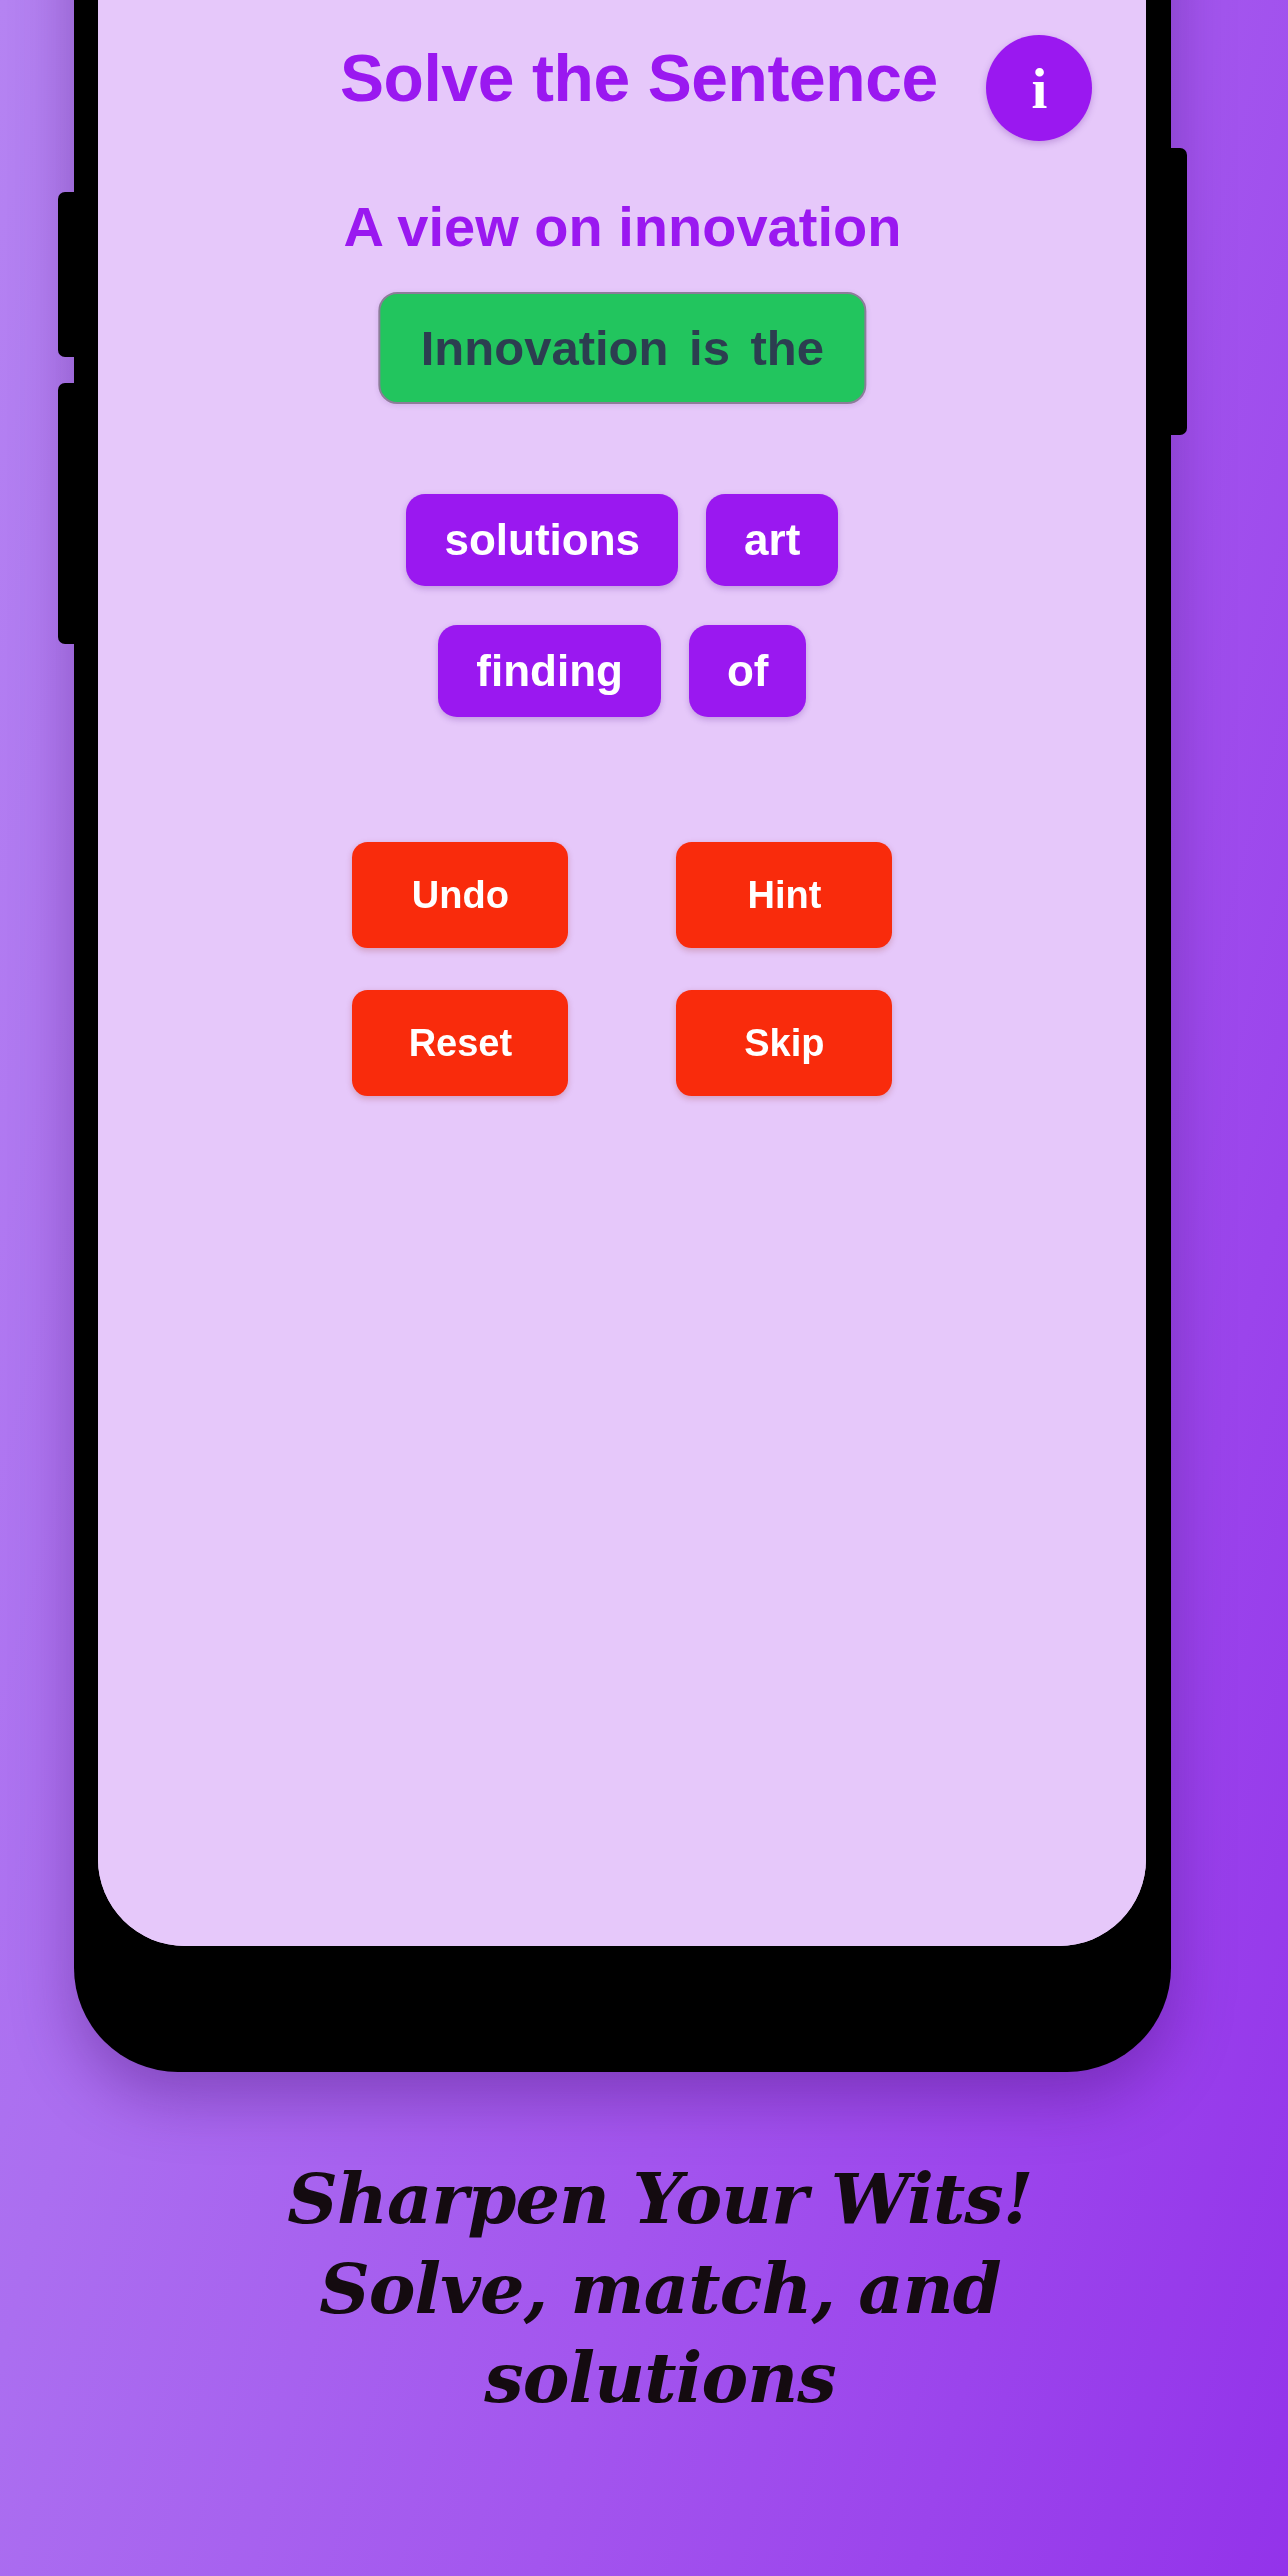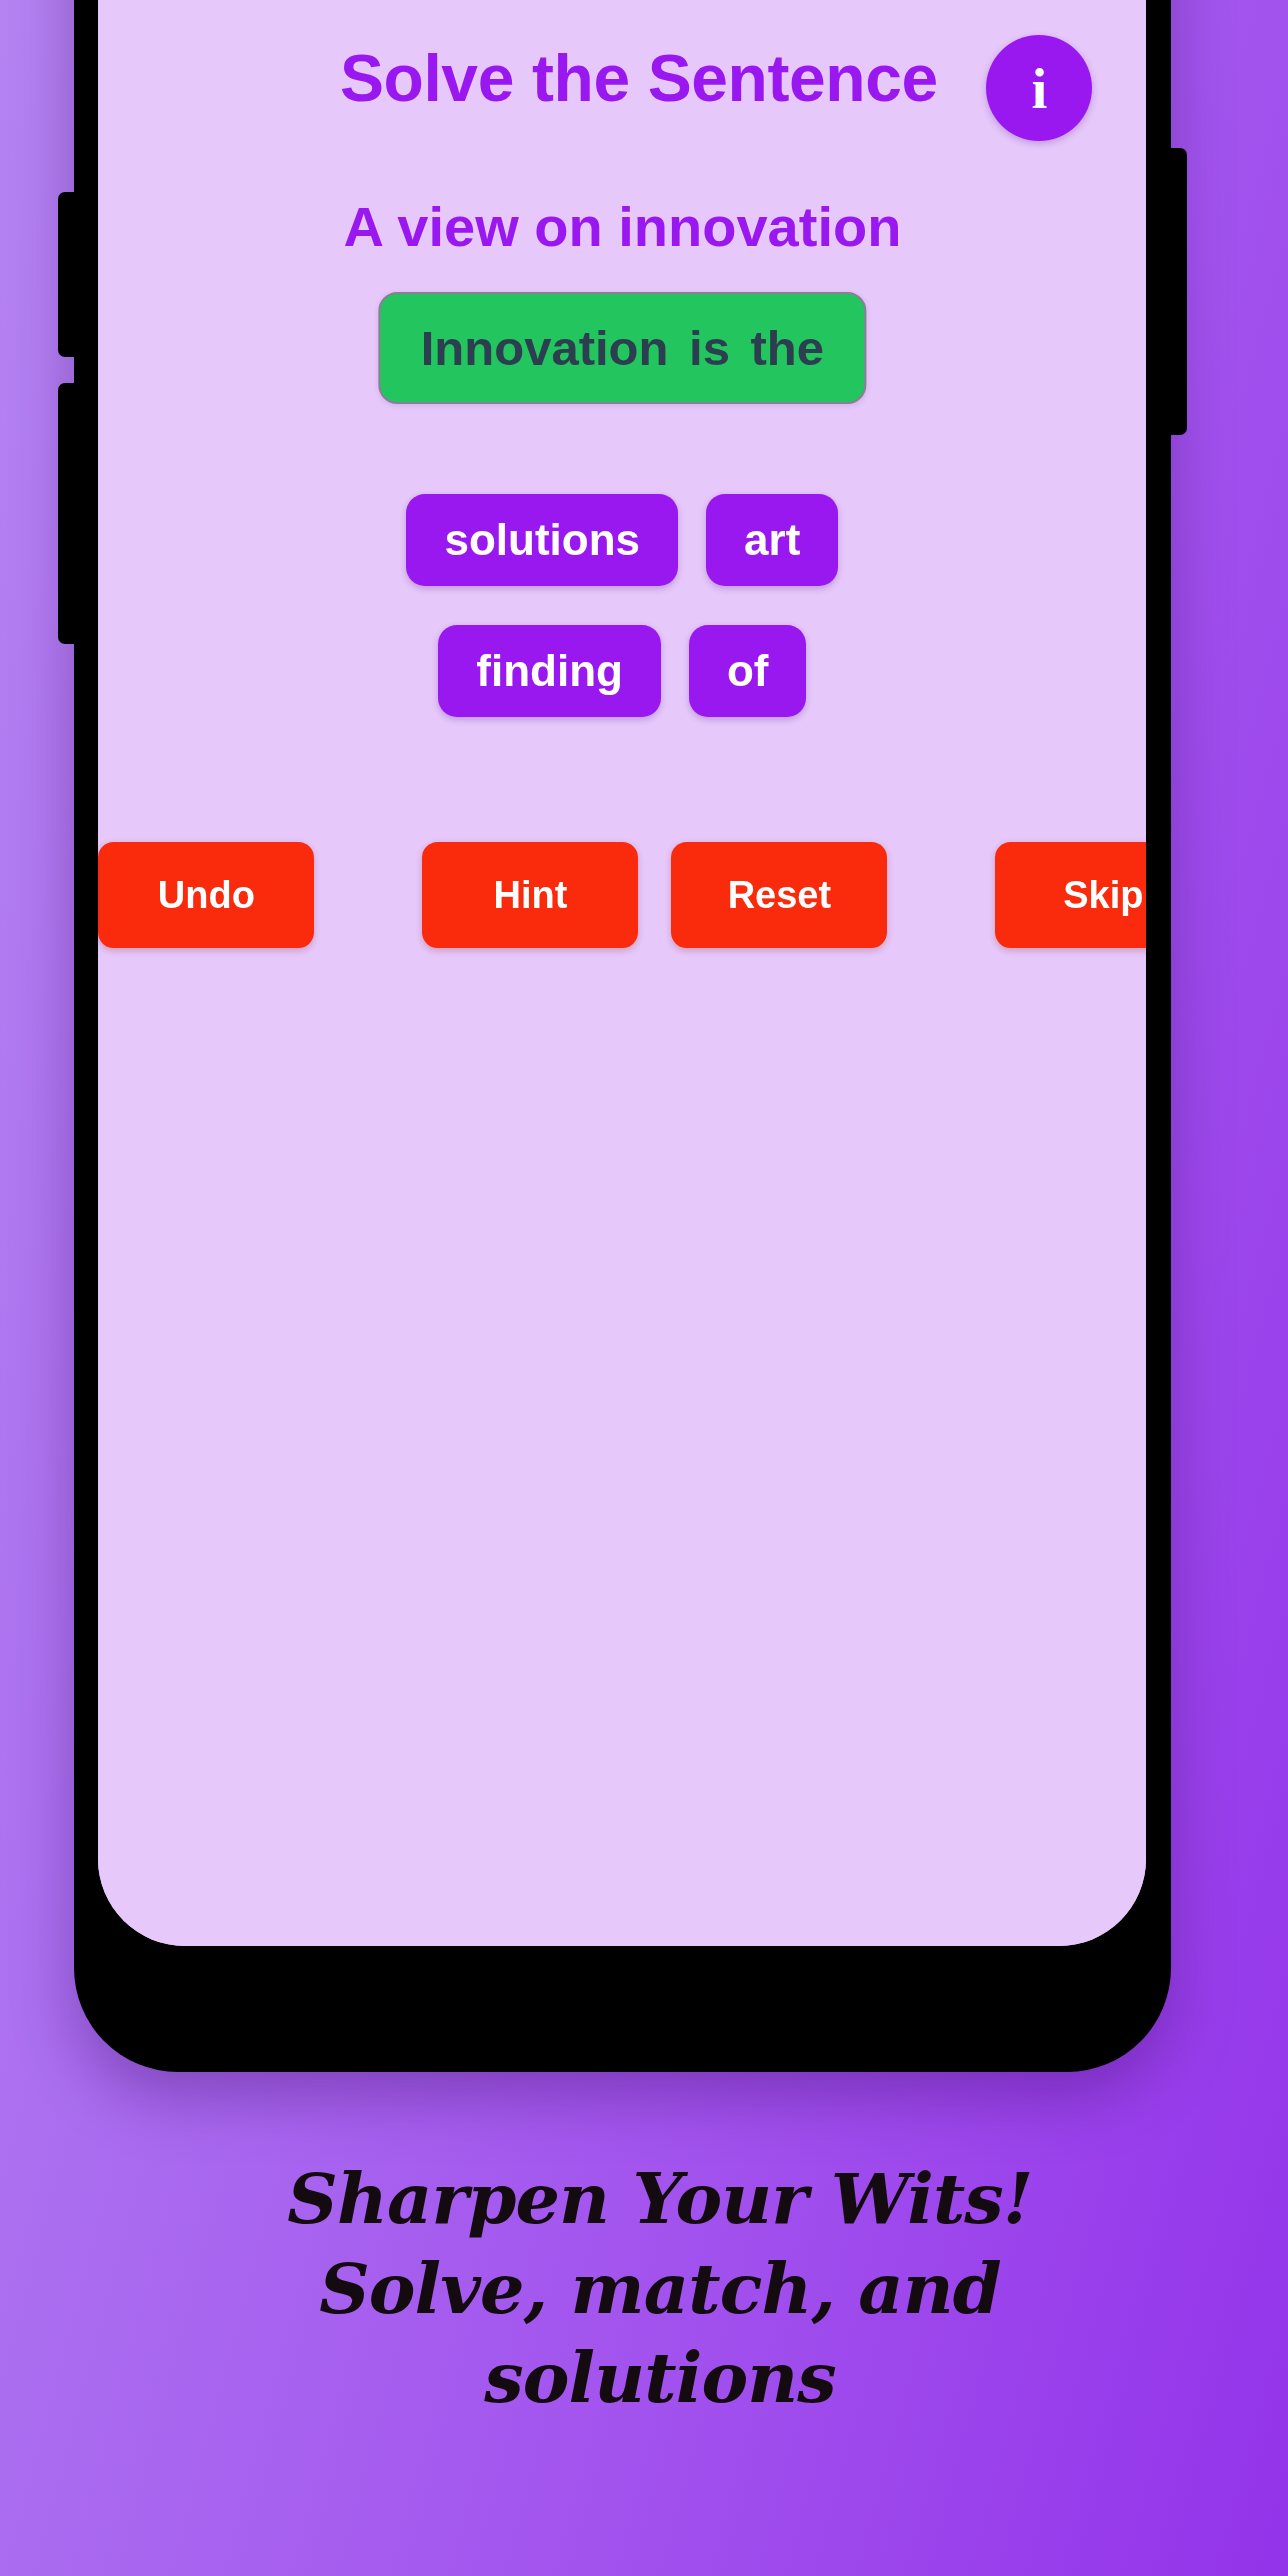--- a/index.html
+++ b/index.html
@@ -162,22 +162,23 @@
     line-height: 1.06;
   }
 
   
   #action-area {
     position: absolute;
     top: 1044px;
     left: 0;
     width: 100%;
     display: flex;
+    flex-direction: column;
     align-items: center;
-    gap: 33px;
+    gap: 42px;
   }
   .action-row {
     display: flex;
     justify-content: center;
     gap: 108px;
   }
   .action-btn {
     background: #F92B0C;
     color: #FFFFFF;
     border: none;

